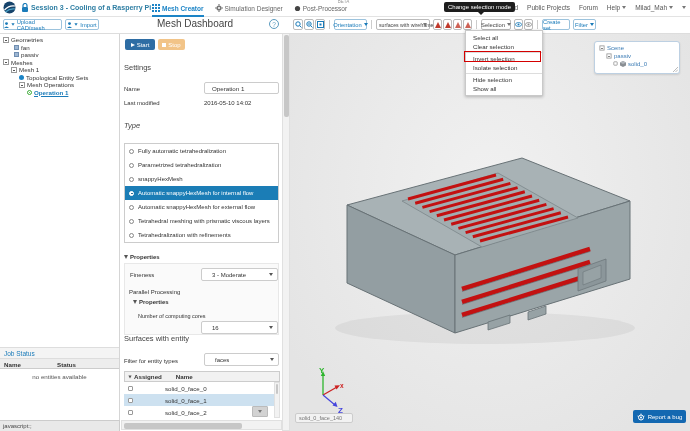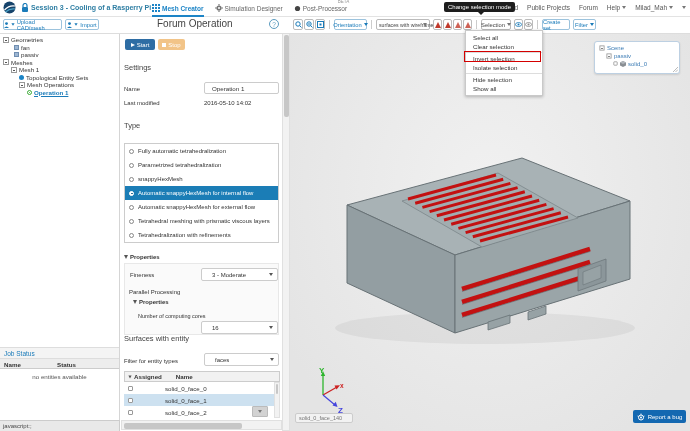--- a/index.html
+++ b/index.html
@@ -144,21 +144,21 @@
     </div>
     <div class="abs btn-outline" style="left:65px;top:3px;width:34px;height:11px;">
       <svg width="5" height="6">
           <circle cx="2.5" cy="1.6" r="1.4" fill="#1a7bb9"></circle>
           <path d="M0,6 Q2.5,3 5,6 Z" fill="#1a7bb9"></path>
         </svg>
       <span class="caret blue" style="transform:scale(.8);"></span>
       <span>Import</span>
     </div>
 
-    <div class="abs nowrap" style="left:157px;top:2px;font-size:10px;color:#444;">Forum Operation</div>
+    <div class="abs nowrap" style="left:157px;top:2px;font-size:10px;color:#444;">Mesh Dashboard</div>
     <div class="abs" style="left:269px;top:3px;width:10px;height:10px;border:1px solid #5b9bbf;border-radius:50%;color:#5b9bbf;font-size:6.5px;display:flex;align-items:center;justify-content:center;box-sizing:border-box;">?</div>
 
     <div class="abs" style="left:293px;top:3px;display:flex;gap:1px;align-items:center;height:11px;">
       <div class="btn-plain" style="width:10px;height:11px;">
         <svg width="7" height="7">
             <circle cx="3" cy="3" r="2.2" stroke="#1a7bb9" fill="none" stroke-width="1"></circle>
             <line x1="4.6" y1="4.6" x2="6.5" y2="6.5" stroke="#1a7bb9" stroke-width="1"></line>
           </svg>
       </div>
       <div class="btn-plain" style="width:10px;height:11px;">
@@ -286,21 +286,21 @@
     </div>
 
     <div class="abs h" style="left:4px;top:30px;">Settings</div>
     <div class="abs lbl" style="left:4px;top:53px;">Name</div>
     <div class="abs txtin" style="left:84px;top:49px;width:75px;height:12px;">
         <span>Operation 1</span>
       </div>
     <div class="abs lbl" style="left:4px;top:67px;">Last modified</div>
     <div class="abs lbl" style="left:84px;top:67px;">2016-05-10 14:02</div>
 
-    <div class="abs h" style="left:4px;top:88px;">Type</div>
+    <div class="abs h" style="left:4px;top:88px;font-style:italic;">Type</div>
     <div class="abs" style="left:4px;top:110px;width:155px;height:100px;border:1px solid #ccc;box-sizing:border-box;background:#fff;">
       <div class="opt">
           <span class="radio"></span>
           <span>Fully automatic tetrahedralization</span>
         </div>
       <div class="opt">
           <span class="radio"></span>
           <span>Parametrized tetrahedralization</span>
         </div>
       <div class="opt">

